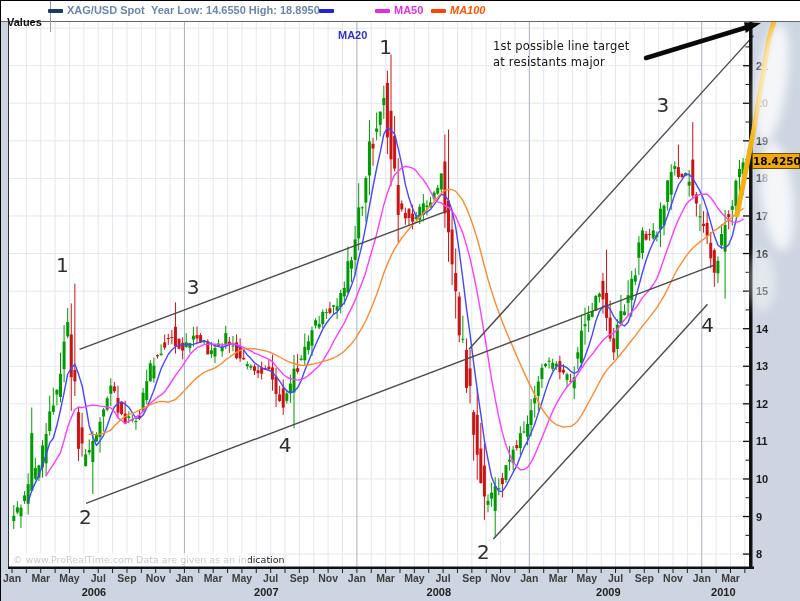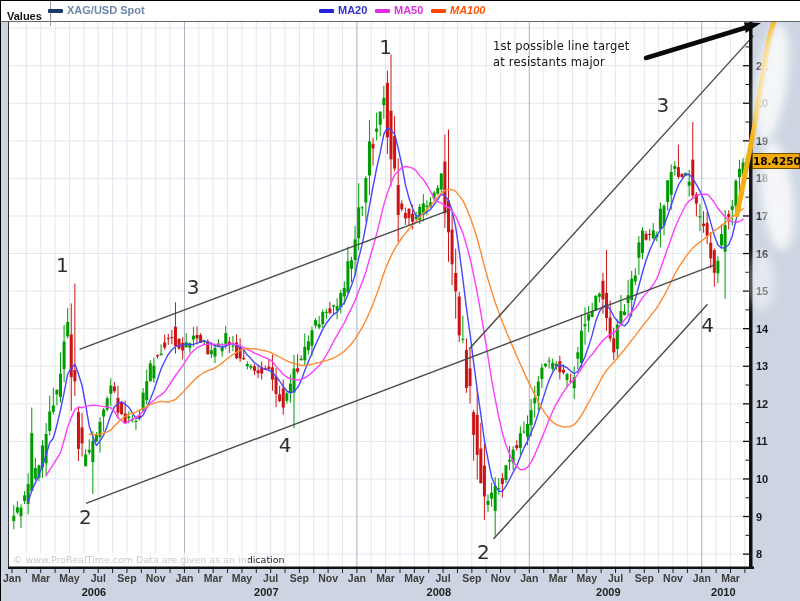--- a/index.html
+++ b/index.html
@@ -9,21 +9,21 @@
     font-family:"Liberation Sans","DejaVu Sans",sans-serif;
     border-top:1px solid #000;border-left:1px solid #000;
     box-sizing:border-box;
   }
   .header{
     position:absolute;left:0;top:0;width:800px;height:20px;
     background:#ffffff;border-bottom:1px solid #666;z-index:5;
   }
   .hitem{position:absolute;top:3px;font-size:11px;font-weight:bold;white-space:nowrap;}
   .values-box{
-    position:absolute;left:0;top:0;height:19px;line-height:19px;padding:6px 8px 0 6px;
+    position:absolute;left:0;top:0;height:19px;line-height:19px;padding:12px 8px 0 6px;
     font-size:11px;font-weight:bold;color:#111;border-right:1px solid #999;
   }
   .dash{position:absolute;top:8px;width:15px;height:4px;border-radius:1px;}
   .chart-svg{position:absolute;left:0;top:0;z-index:2;}
   .annotation{
     position:absolute;left:492px;top:38px;width:170px;z-index:6;
     font-size:11.5px;line-height:1.35;color:#141414;letter-spacing:.2px;
     font-family:"DejaVu Sans",sans-serif;
   }
   .price-tag{
@@ -39,22 +39,23 @@
 </style>
 </head>
 <body>
 
 <div class="screen">
 
   <div class="header">
     <span class="values-box">Values</span>
     <span class="dash" style="left:47px;background:#1d3a66;"></span>
     <span class="hitem" style="left:66px;color:#6b86aa;">XAG/USD Spot</span>
+    <span class="hitem" style="left:150px;color:#6b86aa;">Year Low: 14.6550 High: 18.8950</span>
     <span class="dash" style="left:318px;background:#2222dd;"></span>
-    <span class="hitem" style="left:337px;color:#3333cc;">MA20</span>
+    <span class="hitem" style="left:337px;color:#3333cc;margin-top:25px;">MA20</span>
     <span class="dash" style="left:374px;background:#e22ee2;"></span>
     <span class="hitem" style="left:393px;color:#dd33dd;">MA50</span>
     <span class="dash" style="left:430px;background:#ff4400;"></span>
     <span class="hitem" style="left:449px;color:#ff5500;font-style:italic;">MA100</span>
   </div>
 
   <div class="blob blob1"></div>
   <div class="blob blob2"></div>
   <div class="blob blob3"></div>
 

